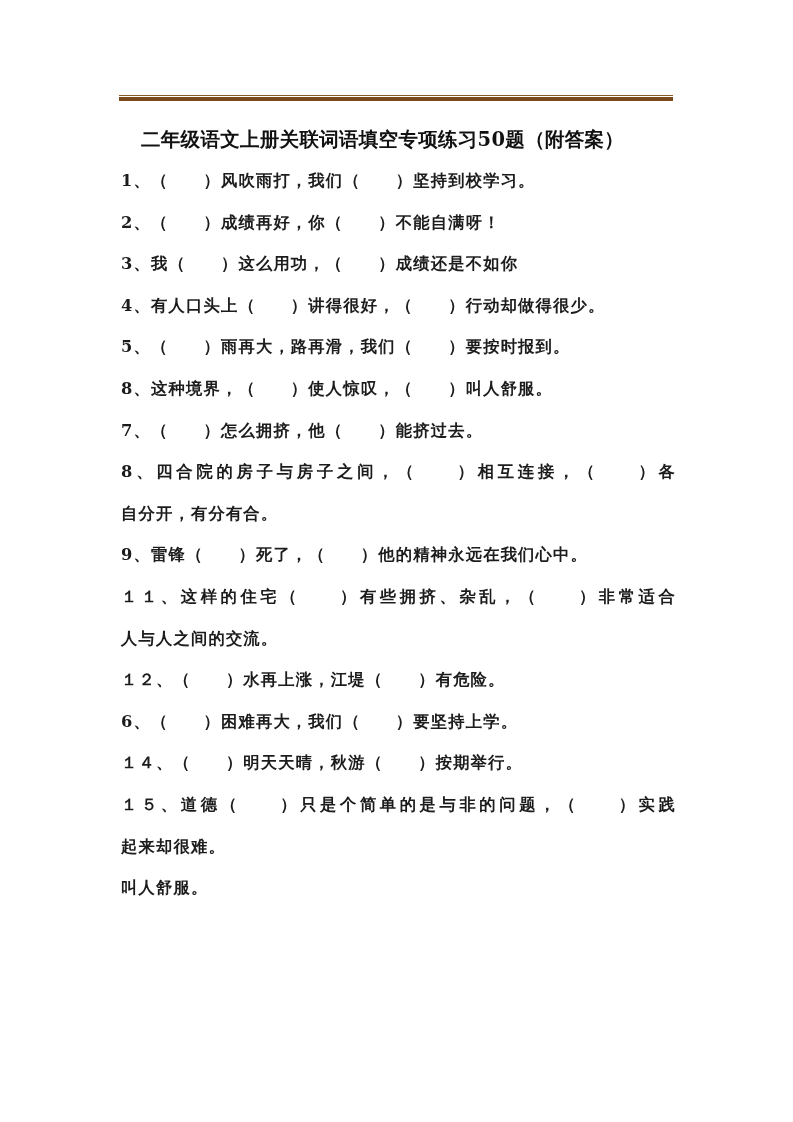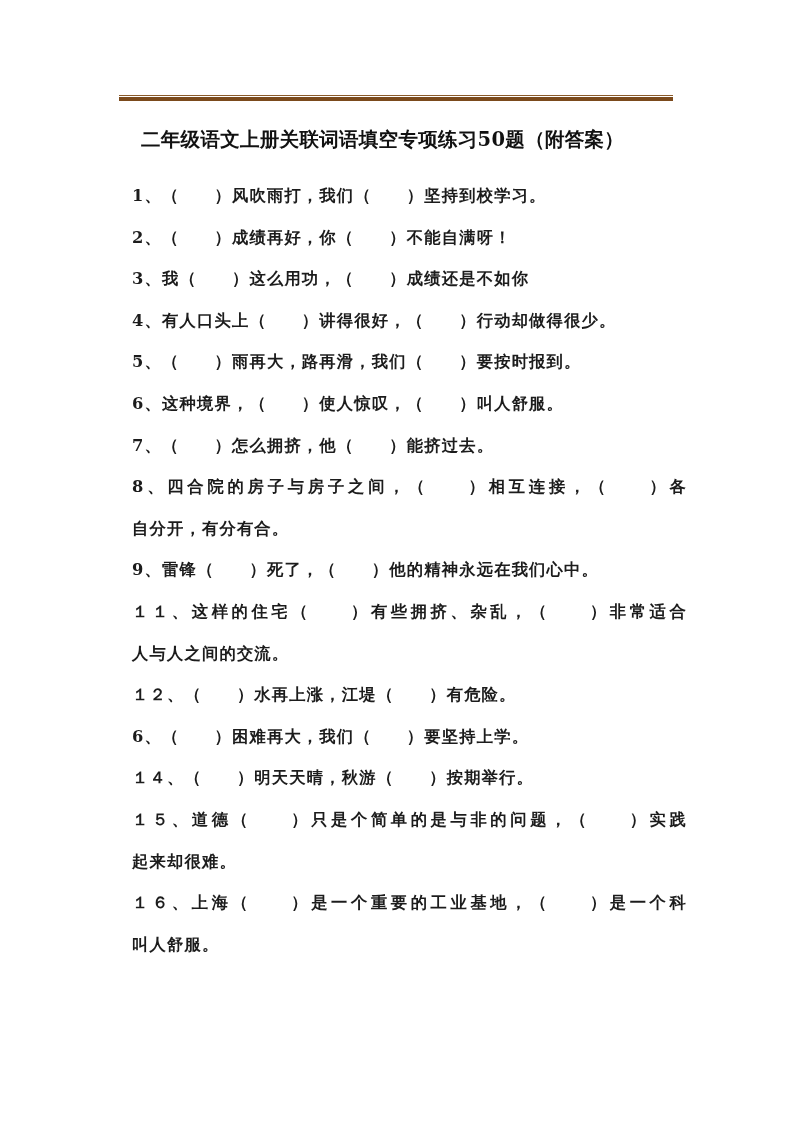--- a/index.html
+++ b/index.html
@@ -5,21 +5,21 @@
   html, body { margin: 0; padding: 0; background: #ffffff; }
   body { width: 793px; height: 1122px; position: relative; overflow: hidden;
          font-family: "DejaVu Serif", "Liberation Serif", serif; color: #1a1a1a; }
   .rule { position: absolute; left: 119px; width: 554px; top: 95px; }
   .rule .thin { height: 1px; background: #8a5a2a; }
   .rule .gap { height: 1px; background: #ffffff; }
   .rule .thick { height: 4px; background: #7b4a1c; }
   .title { position: absolute; left: 119px; top: 126px; width: 560px;
            font-size: 19.5px; font-weight: bold; letter-spacing: 0.3px;
            white-space: nowrap; color: #111; margin-left: 22px; }
-  .content { position: absolute; left: 121px; top: 180px; width: 555px; margin-left: 11px; }
+  .content { position: absolute; left: 121px; top: 165px; width: 555px; }
   .line { font-size: 16.3px; font-weight: bold; height: 41.6px; line-height: 32px;
           white-space: pre; letter-spacing: 1.2px; color: #1c1c1c; }
   .line.full { text-align: justify; text-align-last: justify; }
 </style>
 </head>
 <body>
 
 <div class="rule">
   <div class="thin"></div>
   <div class="gap"></div>
@@ -27,27 +27,26 @@
 </div>
 
 <div class="title">二年级语文上册关联词语填空专项练习50题（附答案）</div>
 
 <div class="content">
   <div class="line">1、（　　）风吹雨打，我们（　　）坚持到校学习。</div>
   <div class="line">2、（　　）成绩再好，你（　　）不能自满呀！</div>
   <div class="line">3、我（　　）这么用功，（　　）成绩还是不如你</div>
   <div class="line">4、有人口头上（　　）讲得很好，（　　）行动却做得很少。</div>
   <div class="line">5、（　　）雨再大，路再滑，我们（　　）要按时报到。</div>
-  <div class="line">6、这种境界，（　　）使人惊叹，（　　）叫人舒服。</div>
+  <div class="line">8、这种境界，（　　）使人惊叹，（　　）叫人舒服。</div>
   <div class="line">7、（　　）怎么拥挤，他（　　）能挤过去。</div>
   <div class="line full">8、四合院的房子与房子之间，（　　）相互连接，（　　）各</div>
   <div class="line">自分开，有分有合。</div>
   <div class="line">9、雷锋（　　）死了，（　　）他的精神永远在我们心中。</div>
   <div class="line full">１１、这样的住宅（　　）有些拥挤、杂乱，（　　）非常适合</div>
   <div class="line">人与人之间的交流。</div>
   <div class="line">１２、（　　）水再上涨，江堤（　　）有危险。</div>
   <div class="line">6、（　　）困难再大，我们（　　）要坚持上学。</div>
   <div class="line">１４、（　　）明天天晴，秋游（　　）按期举行。</div>
   <div class="line full">１５、道德（　　）只是个简单的是与非的问题，（　　）实践</div>
   <div class="line">起来却很难。</div>
-  <div class="line full">１６、上海（　　）是一个重要的工业基地，（　　）是一个科</div>
   <div class="line">叫人舒服。</div>
 </div>
 
 </body></html>

